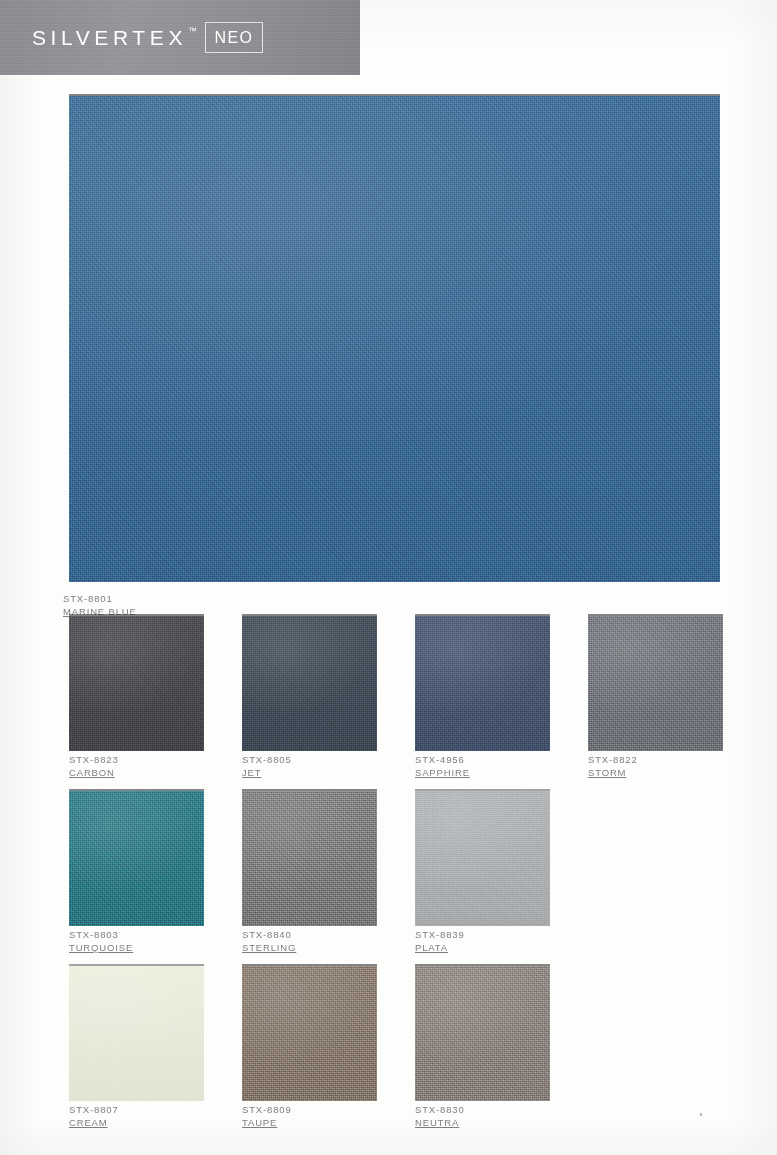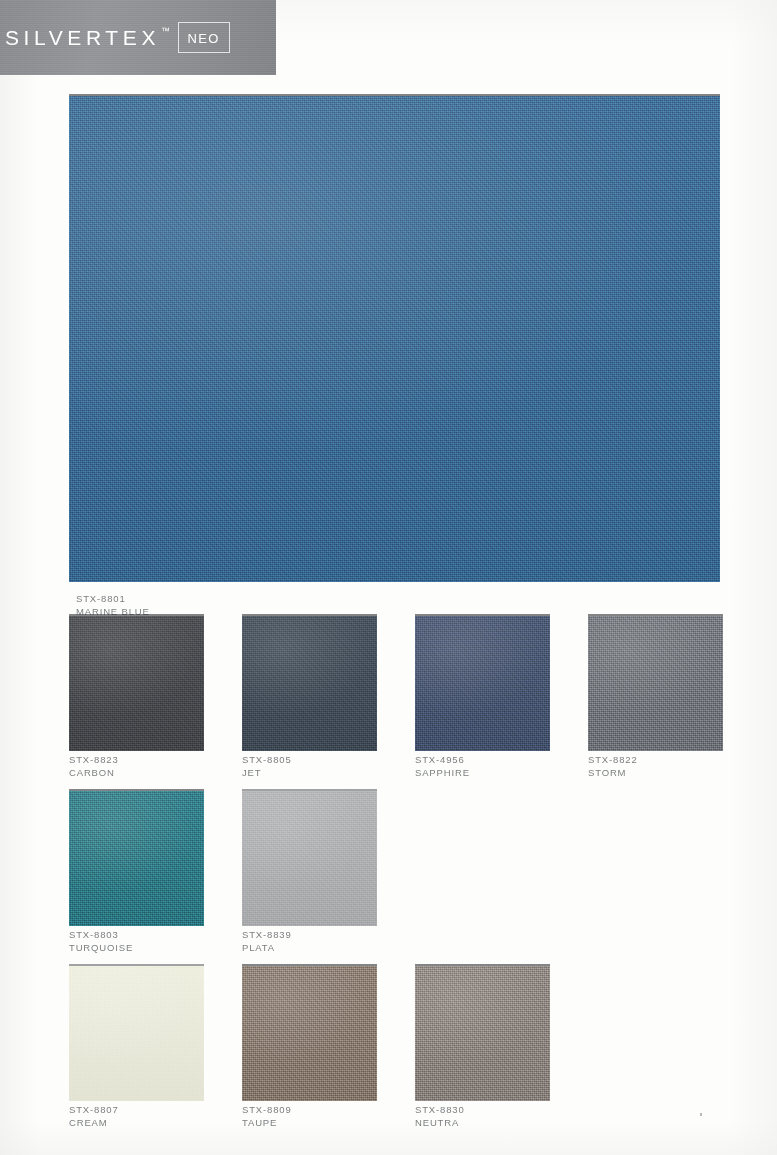--- a/index.html
+++ b/index.html
@@ -25,26 +25,26 @@
       linear-gradient(90deg, rgba(236,236,234,.55) 0%, rgba(255,255,255,0) 5%, rgba(255,255,255,0) 94%, rgba(238,238,236,.5) 100%),
       linear-gradient(180deg, rgba(244,244,242,.6) 0%, rgba(255,255,255,0) 4%, rgba(255,255,255,0) 97%, rgba(240,240,238,.55) 100%),
       #fdfdfc;
     pointer-events: none;
   }
 
   
   .brand-banner {
     position: absolute;
     left: 0; top: 0;
-    width: 276px;
+    width: 360px;
     height: 75px;
     background: linear-gradient(100deg, #8c8d90 0%, #96979a 35%, #8e8f92 70%, #85868a 100%);
     display: flex;
     align-items: center;
-    padding-left: 5px;
+    padding-left: 32px;
     overflow: hidden;
   }
   .brand-banner::after{
     content:"";
     position:absolute; inset:0;
     background:
       repeating-linear-gradient(0deg, rgba(255,255,255,.035) 0 1px, rgba(0,0,0,.035) 1px 2px);
     pointer-events:none;
   }
   .brand-wordmark {
@@ -68,21 +68,21 @@
   .brand-neo-box {
     position: relative;
     z-index: 2;
     margin-left: 8px;
     border: 1px solid #e6e6e6;
     padding: 7px 9px 6px 9px;
     line-height: 1;
   }
   .brand-neo {
     color: #ffffff;
-    font-size: 13px;
+    font-size: 16px;
     letter-spacing: 1.4px;
   }
 
   
   .hero-swatch {
     position: absolute;
     left: 69px;
     top: 96px;
     width: 651px;
     height: 486px;
@@ -122,25 +122,25 @@
   
   .label {
     font-family: "Liberation Sans", sans-serif;
     color: #7c7e80;
     font-size: 9.5px;
     letter-spacing: .85px;
     line-height: 13px;
     white-space: nowrap;
   }
   .label .code { display: block; }
-  .label .name { display: block; }
+  .label .name { display: block; text-decoration: underline; }
 
   .hero-label {
     position: absolute;
-    left: 76px;
+    left: 63px;
     top: 592px;
   }
 
   
   .grid {
     position: absolute;
     left: 69px;
     top: 616px;
     width: 660px;
   }
@@ -217,20 +217,27 @@
 
   <div class="grid-row">
     <div class="cell">
       <div class="swatch" style="background-color: rgb(45, 123, 134);"></div>
       <div class="label">
         <span class="code">STX-8803</span>
         <span class="name">TURQUOISE</span>
       </div>
     </div>
     <div class="cell">
+      <div class="swatch" style="background-color: rgb(126, 126, 126);"></div>
+      <div class="label">
+        <span class="code">STX-8840</span>
+        <span class="name">STERLING</span>
+      </div>
+    </div>
+    <div class="cell">
       <div class="swatch light" style="background-color: rgb(176, 178, 180);"></div>
       <div class="label">
         <span class="code">STX-8839</span>
         <span class="name">PLATA</span>
       </div>
     </div>
   </div>
 
   <div class="grid-row">
     <div class="cell">

